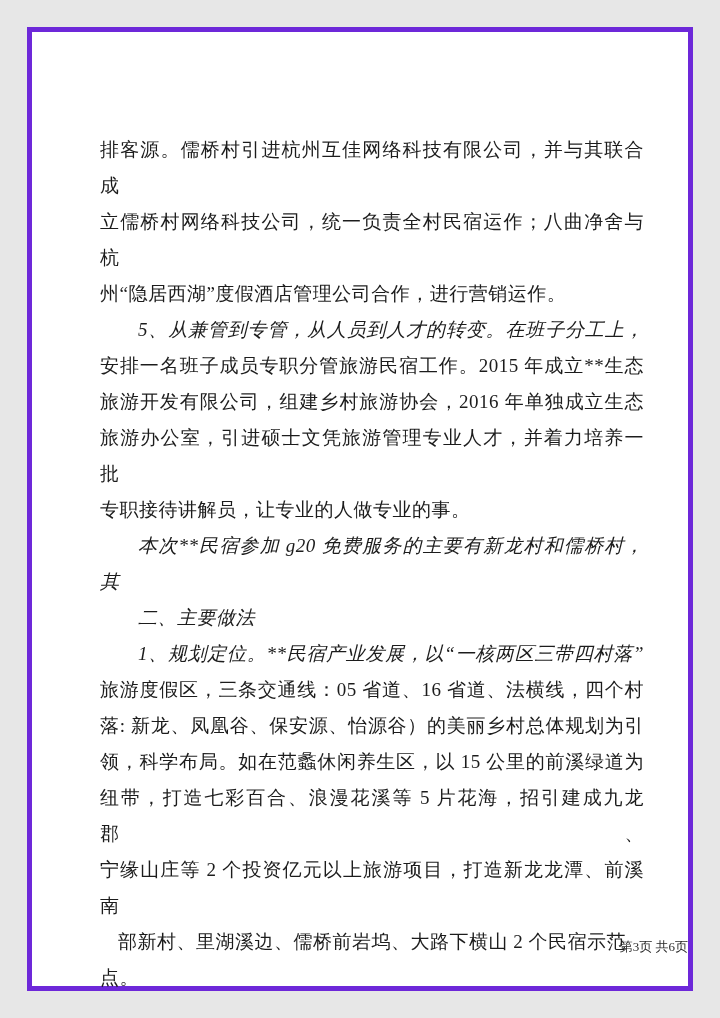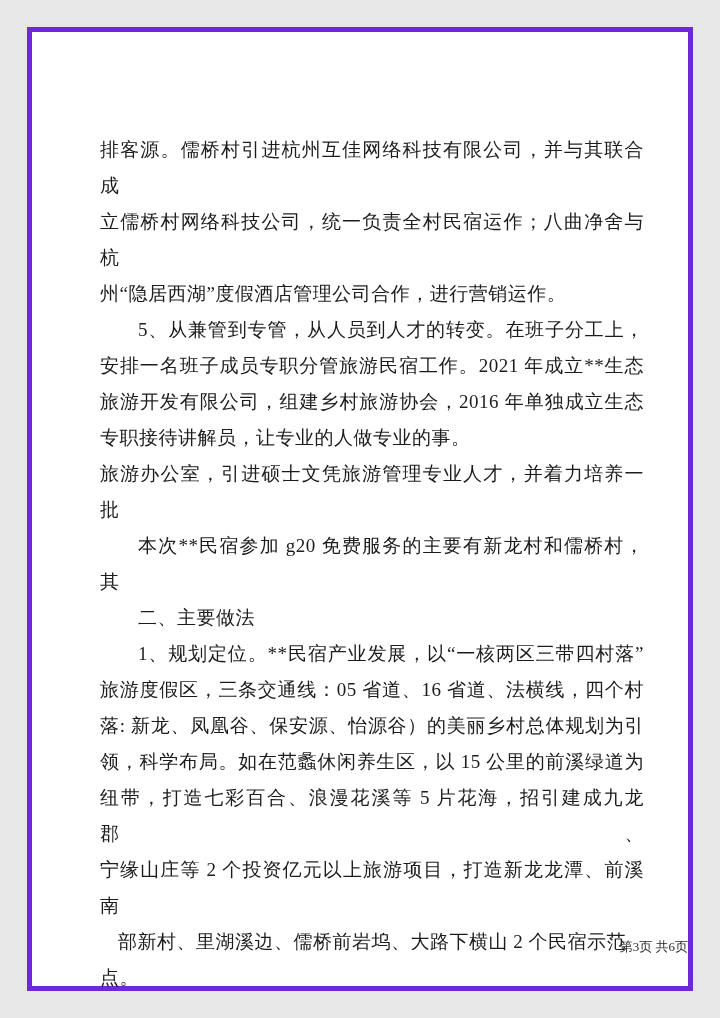--- a/index.html
+++ b/index.html
@@ -31,20 +31,21 @@
     text-align: justify;
     text-align-last: justify;
     letter-spacing: 0.5px;
   }
   .line.end {
     text-align: center;
     text-align-last: left;
   }
   .line.indent {
     text-indent: 2em;
+    font-style: italic;
   }
   .footer {
     position: absolute;
     bottom: 30px;
     left: 0;
     width: 100%;
     text-align: right;
     font-family: Liberation Serif, serif;
     font-size: 13px;
     color: #2a2a2a;
@@ -52,24 +53,24 @@
 </style>
 </head>
 <body>
 
 <div class="page">
   <div class="content">
     <div class="line">排客源。儒桥村引进杭州互佳网络科技有限公司，并与其联合成</div>
     <div class="line">立儒桥村网络科技公司，统一负责全村民宿运作；八曲净舍与杭</div>
     <div class="line end">州“隐居西湖”度假酒店管理公司合作，进行营销运作。</div>
     <div class="line indent">5、从兼管到专管，从人员到人才的转变。在班子分工上，</div>
-    <div class="line">安排一名班子成员专职分管旅游民宿工作。2021 年成立**生态</div>
+    <div class="line">安排一名班子成员专职分管旅游民宿工作。2015 年成立**生态</div>
     <div class="line">旅游开发有限公司，组建乡村旅游协会，2016 年单独成立生态</div>
+    <div class="line">旅游办公室，引进硕士文凭旅游管理专业人才，并着力培养一批</div>
     <div class="line end">专职接待讲解员，让专业的人做专业的事。</div>
-    <div class="line">旅游办公室，引进硕士文凭旅游管理专业人才，并着力培养一批</div>
     <div class="line indent">本次**民宿参加 g20 免费服务的主要有新龙村和儒桥村，其</div>
     <div class="line indent end">二、主要做法</div>
     <div class="line indent">1、规划定位。**民宿产业发展，以“一核两区三带四村落”</div>
     <div class="line">旅游度假区，三条交通线：05 省道、16 省道、法横线，四个村</div>
     <div class="line">落: 新龙、凤凰谷、保安源、怡源谷）的美丽乡村总体规划为引</div>
     <div class="line">领，科学布局。如在范蠡休闲养生区，以 15 公里的前溪绿道为</div>
     <div class="line">纽带，打造七彩百合、浪漫花溪等 5 片花海，招引建成九龙郡、</div>
     <div class="line">宁缘山庄等 2 个投资亿元以上旅游项目，打造新龙龙潭、前溪南</div>
     <div class="line end">部新村、里湖溪边、儒桥前岩坞、大路下横山 2 个民宿示范点。</div>
   </div>

